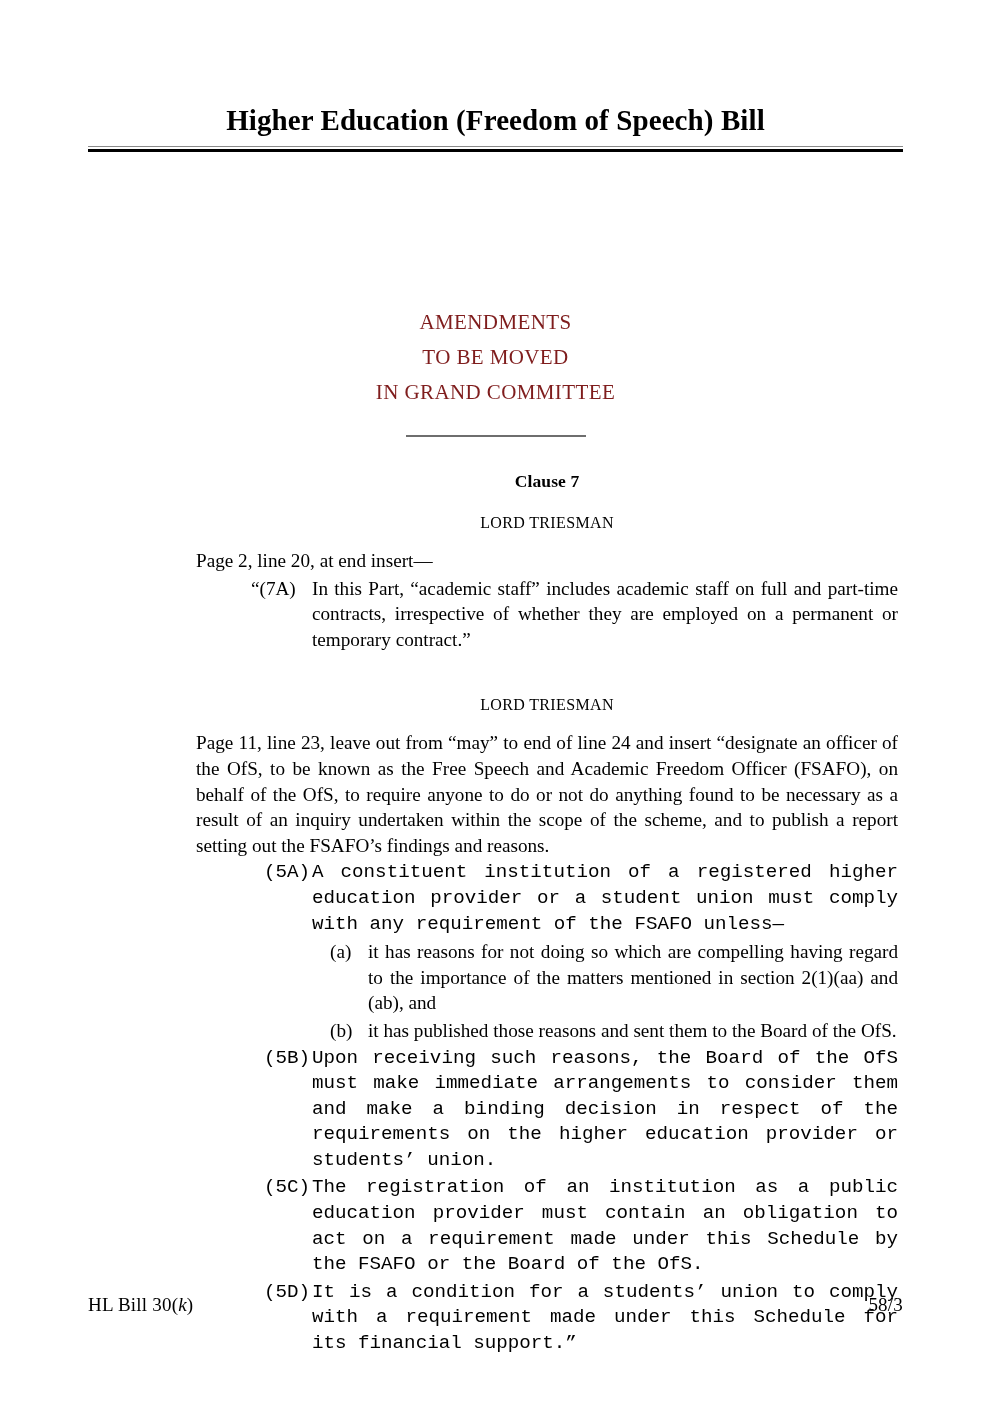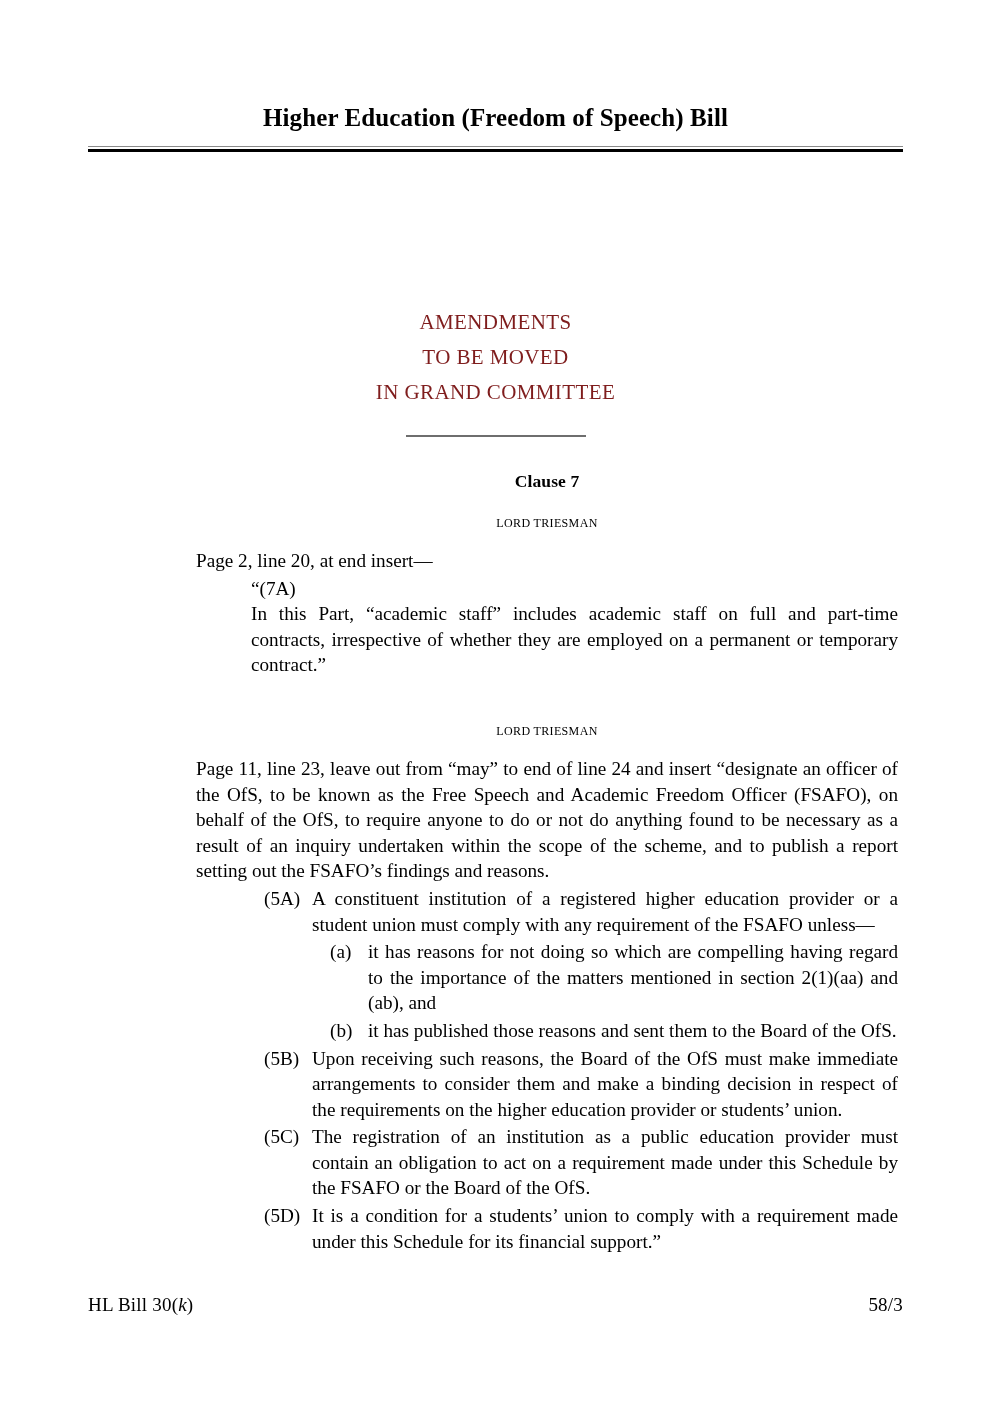--- a/index.html
+++ b/index.html
@@ -25,21 +25,21 @@
   .running-head {
     position: absolute;
     top: 104px;
     left: 88px;
     width: 815px;
     text-align: center;
   }
   .running-head-title {
     font-family: "Liberation Serif", "DejaVu Serif", serif;
     font-weight: bold;
-    font-size: 25px;
+    font-size: 29px;
     letter-spacing: 0.1px;
     line-height: 1.12;
     color: #000000;
   }
   .head-rules {
     position: absolute;
     top: 146px;
     left: 88px;
     width: 815px;
   }
@@ -93,21 +93,21 @@
   .clause-heading {
     text-align: center;
     font-weight: bold;
     font-size: 17.5px;
     line-height: 22px;
     margin: 0 0 0 0;
     letter-spacing: 0.1px;
   }
   .member-name {
     text-align: center;
-    font-size: 12px;
+    font-size: 16px;
     line-height: 24px;
     letter-spacing: 0.35px;
     margin-top: 19px;
   }
 
   .amend-lead {
     font-size: 19.2px;
     line-height: 25.6px;
     text-align: justify;
     text-align-last: left;
@@ -131,25 +131,25 @@
     text-align: left;
     white-space: pre;
   }
   .subpara .content {
     flex: 1 1 auto;
     text-align: justify;
     text-align-last: left;
   }
 
   
-  .lvl1 { padding-left: 68px; }
+  .lvl1 { padding-left: 68px; font-family: Liberation Mono, monospace; }
   .lvl1 .marker { width: 48px; }
 
   
-  .lvl1q { padding-left: 55px; flex-direction: column; }
+  .lvl1q { padding-left: 55px; }
   .lvl1q .marker { width: 61px; }
 
   
   .lvl2 { padding-left: 134px; }
   .lvl2 .marker { width: 38px; }
 
   .gap-clause { height: 22px; }
 
   
   .footer {

